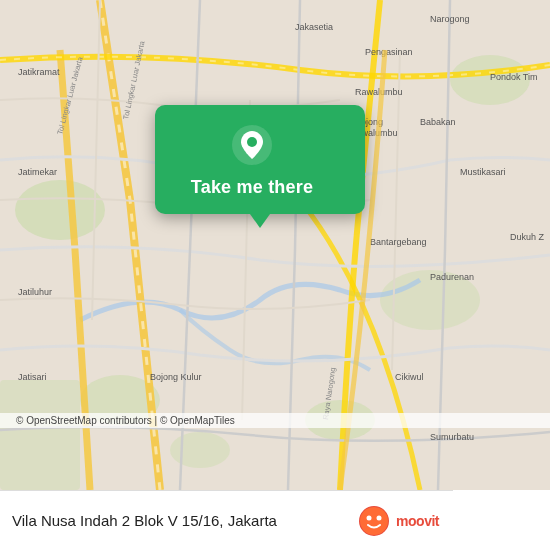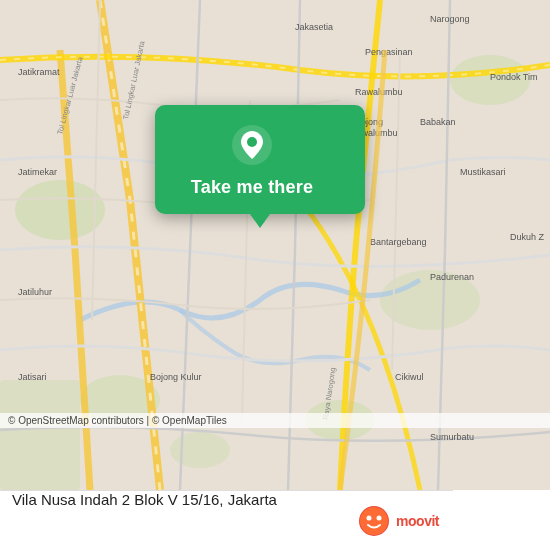--- a/index.html
+++ b/index.html
@@ -72,20 +72,21 @@
       letter-spacing: 0.2px;
     }
 
     
     #bottom-bar {
       width: 453px;
       height: 60px;
       background: #fff;
       border-top: 1px solid #ddd;
       display: flex;
+      align-items: center;
       justify-content: space-between;
       padding: 0 14px 0 12px;
     }
 
     .bottom-title {
       font-size: 15px;
       font-weight: 500;
       color: #222;
       flex: 1;
     }
@@ -110,21 +111,21 @@
 
     
     .osm-attribution {
       position: absolute;
       bottom: 62px;
       left: 0;
       right: 0;
       background: rgba(255,255,255,0.75);
       font-size: 10px;
       color: #444;
-      padding: 2px 8px;
+      padding: 2px 16px;
       text-align: left;
       z-index: 5;
     }
 
   </style>
 </head>
 <body>
 
 <div id="map-container">
 

